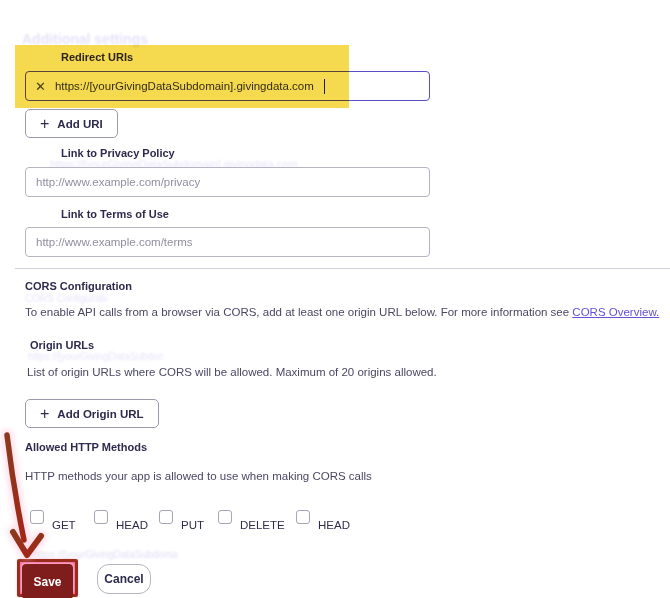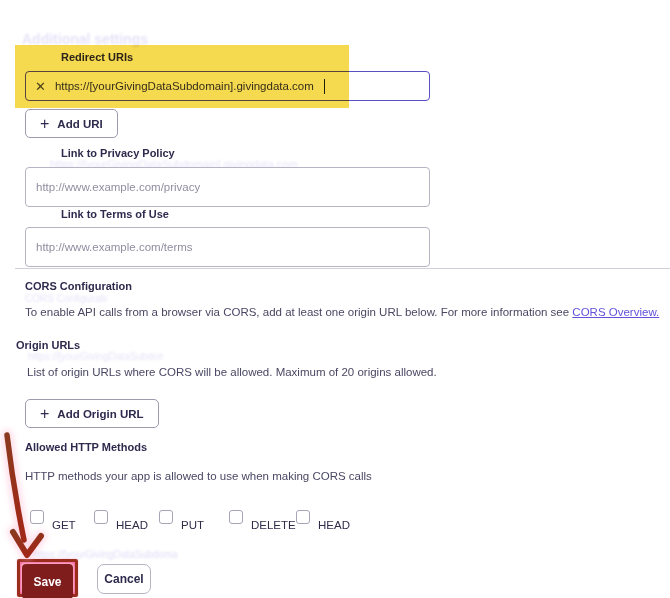--- a/index.html
+++ b/index.html
@@ -36,21 +36,21 @@
 
   .field-label {
     font-size: 11px; font-weight: 700; color: #2e2a4d; padding-left: 36px;
   }
   .lbl-redirect { left: 25px; top: 51px; }
   .lbl-privacy  { left: 25px; top: 147px; }
   .lbl-terms    { left: 25px; top: 208px; }
 
   
   .text-input {
-    left: 25px; width: 405px; height: 40px;
+    left: 25px; width: 405px; height: 30px;
     border: 1px solid #b6b4c2; border-radius: 4px;
     background: #fff; font-size: 11.5px; color: #403d5c;
     padding: 0 10px; outline: none;
     font-family: "Liberation Sans", sans-serif;
   }
   .text-input::placeholder { color: #908ea1; opacity: 1; }
   .inp-privacy { top: 167px; }
   .inp-terms   { top: 227px; }
 
   .redirect-input {
@@ -79,34 +79,34 @@
     font-family: "Liberation Sans", sans-serif;
   }
   .add-btn .plus-icon { font-size: 16px; font-weight: 400; color: #2e2a4d; line-height: 1; }
   .btn-add-uri    { left: 25px; top: 109px; }
   .btn-add-origin { left: 25px; top: 399px; }
 
   .divider { left: 15px; top: 268px; width: 655px; height: 1px; background: #d2d1da; }
 
   .section-label { font-size: 11px; font-weight: 700; color: #2e2a4d; }
   .lbl-cors-config { left: 25px; top: 280px; }
-  .lbl-origin-urls { left: 16px; top: 339px; }
+  .lbl-origin-urls { left: 30px; top: 339px; }
   .lbl-methods     { left: 25px; top: 441px; }
 
   .body-text { font-size: 11.5px; color: #4a4763; white-space: nowrap; }
   .txt-cors-desc   { left: 25px; top: 306px; }
   .txt-origin-desc { left: 27px; top: 366px; }
   .txt-methods-desc{ left: 25px; top: 470px; }
 
   .inline-link { color: #6152d9; text-decoration: underline; cursor: pointer; }
 
   
   .method-item { top: 503px; display: flex; align-items: center; gap: 8px; cursor: pointer; }
   .m-0 { left: 30px; } .m-1 { left: 94px; } .m-2 { left: 159px; }
-  .m-3 { left: 229px; } .m-4 { left: 296px; }
+  .m-3 { left: 218px; } .m-4 { left: 296px; }
   .checkbox {
     width: 14px; height: 14px; border: 1.5px solid #a6a5b6;
     border-radius: 3px; background: #fff; flex: 0 0 auto;
   }
   .method-label { font-size: 11.5px; color: #2f2c4a; margin-top: 16px; }
 
   
   .annotation-arrow { left: 0px; top: 426px; width: 90px; height: 140px; z-index: 7; pointer-events: none; }
 
   
@@ -118,21 +118,21 @@
   }
   .save-button {
     left: 2px; top: 2px; width: 51px; height: 35px;
     background: #7f1d1d; color: #fff; border: none; border-radius: 4px;
     font-size: 12px; font-weight: 700; cursor: pointer;
     font-family: "Liberation Sans", sans-serif; position: absolute;
   }
   .cancel-button {
     left: 97px; top: 564px; width: 54px; height: 30px;
     background: #fff; color: #2e2a4d;
-    border: 1px solid #b6b4c2; border-radius: 7px;
+    border: 1px solid #b6b4c2; border-radius: 12px;
     font-size: 12px; font-weight: 600; cursor: pointer;
     font-family: "Liberation Sans", sans-serif;
   }
 </style>
 </head>
 <body>
 
 <div id="canvas">
 
   <div class="abs ghost ghost-title">Additional settings</div>

